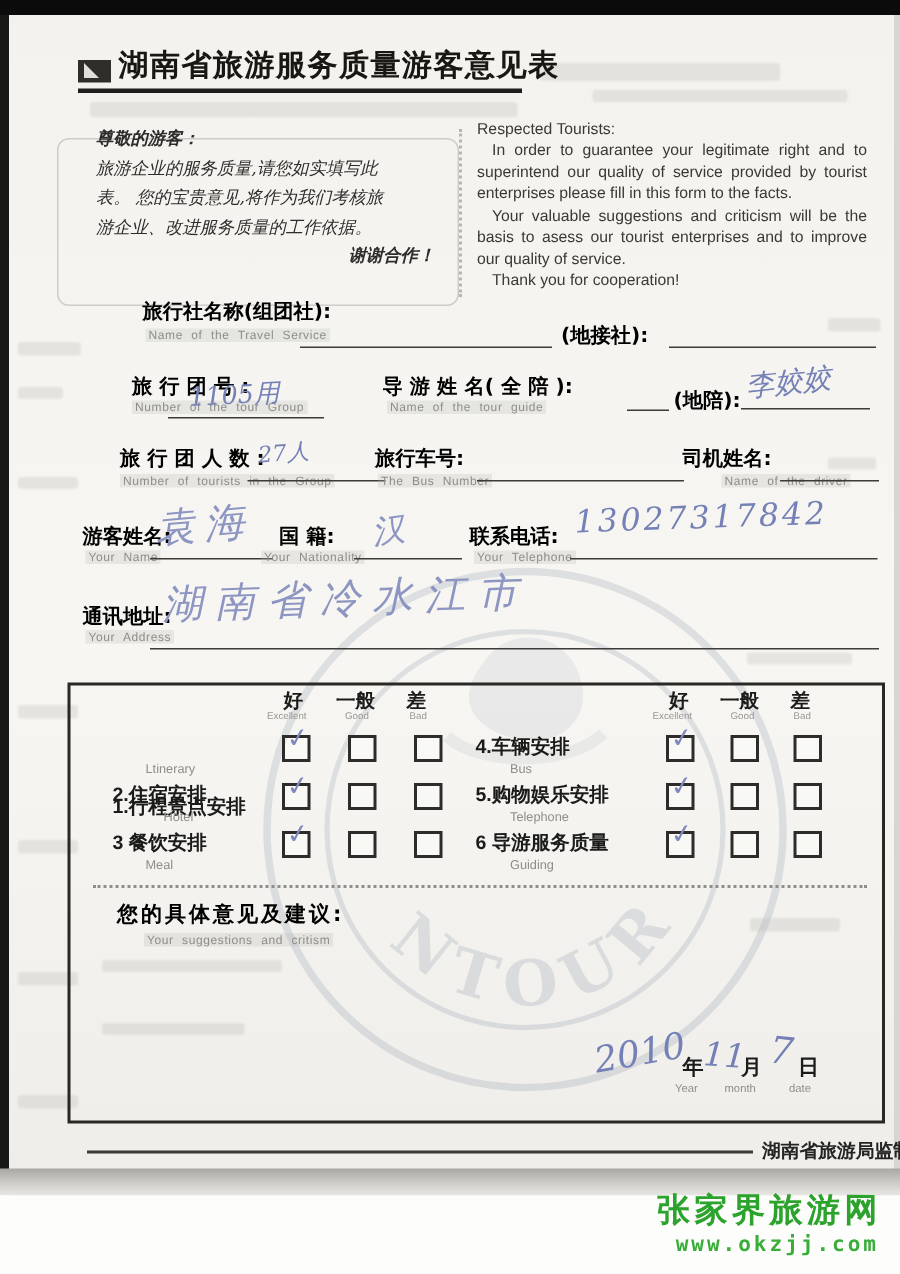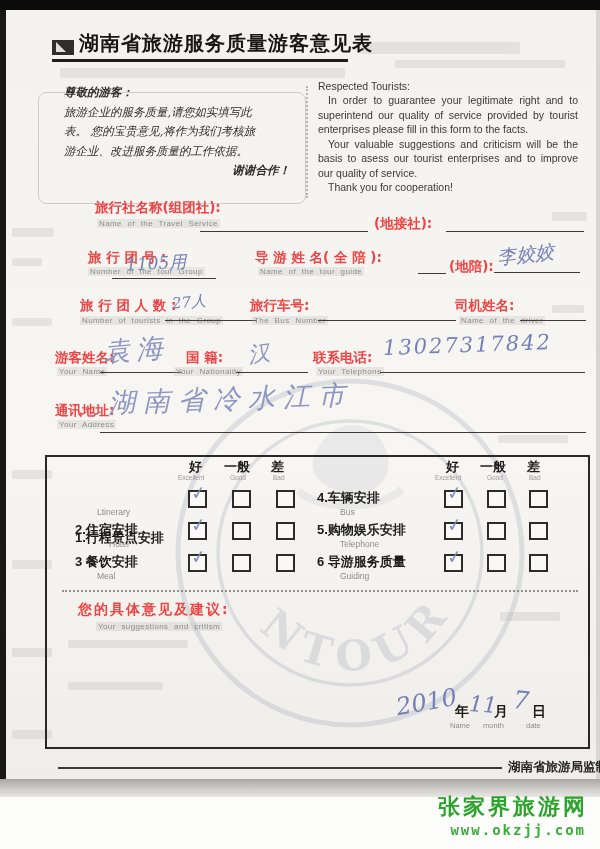--- a/index.html
+++ b/index.html
@@ -31,21 +31,21 @@
   .intro-cn .sal{font-weight:bold;}
   .intro-cn .ind{text-indent:26px;}
   .intro-cn .closing{text-align:right;padding-right:10px;font-weight:bold;}
   .intro-divider{position:absolute;left:306px;top:86px;height:112px;border-left:2px dotted #b8b6b1;}
   .intro-en{position:absolute;left:318px;top:79px;width:260px;font-size:10.5px;color:#3a3936;
          line-height:1.38;text-align:justify;}
   .intro-en p{margin:0;text-indent:10px;}
   .intro-en p.sal{text-indent:0;}
 
   
-  .cnlabel{position:absolute;font-weight:bold;font-size:13.5px;color:#ef4444;white-space:nowrap;
+  .cnlabel{position:absolute;font-weight:bold;font-size:13.5px;color:#000000;white-space:nowrap;
          font-family:"DejaVu Sans",sans-serif;}
   .sub{position:absolute;font-size:8px;color:#8e8d8a;white-space:nowrap;letter-spacing:.4px;
          word-spacing:3px;background:rgba(182,182,180,.25);padding:0 2px;}
   .uline{position:absolute;border-bottom:1.4px solid #3c3b38;height:1px;}
   .hw{position:absolute;color:#7480b6;font-family:"DejaVu Serif",serif;font-style:italic;
          white-space:nowrap;}
   .hw-light{color:#8d96c2;}
 
   
   .main-box{position:absolute;left:45px;top:455px;width:541px;height:290px;border:2.2px solid #292825;}
@@ -152,21 +152,21 @@
   <div class="uline" style="left:494px;top:271px;width:86px;"></div>
 
   <div class="cnlabel" style="left:80px;top:297px;">旅 行 团 人 数 :</div>
   <div class="sub" style="left:80px;top:316px;">Number of tourists in the Group</div>
   <div class="hw" style="left:172px;top:293px;font-size:15px;transform:rotate(-5deg);">27人</div>
   <div class="uline" style="left:165px;top:319px;width:92px;"></div>
   <div class="cnlabel" style="left:250px;top:297px;">旅行车号:</div>
   <div class="sub" style="left:252px;top:316px;">The Bus Number</div>
   <div class="uline" style="left:318px;top:319px;width:138px;"></div>
   <div class="cnlabel" style="left:455px;top:297px;">司机姓名:</div>
-  <div class="sub" style="left:459px;top:316px;">Name of the driver</div>
+  <div class="sub" style="left:481px;top:316px;">Name of the driver</div>
   <div class="uline" style="left:520px;top:319px;width:66px;"></div>
 
   <div class="cnlabel" style="left:55px;top:349px;">游客姓名:</div>
   <div class="sub" style="left:57px;top:367px;">Your Name</div>
   <div class="hw hw-light" style="left:103px;top:332px;font-size:27px;transform:rotate(-5deg);letter-spacing:6px;">袁海</div>
   <div class="uline" style="left:100px;top:371px;width:82px;"></div>
   <div class="cnlabel" style="left:186px;top:349px;">国    籍:</div>
   <div class="sub" style="left:174px;top:367px;">Your Nationality</div>
   <div class="hw hw-light" style="left:248px;top:339px;font-size:22px;transform:rotate(-8deg);">汉</div>
   <div class="uline" style="left:236px;top:371px;width:72px;"></div>
@@ -252,21 +252,21 @@
     <div class="cbx" style="left:214px;top:2px;"></div>
   </div>
 
   <div class="dot-sep"></div>
 
   <div class="cnlabel" style="left:78px;top:601px;font-size:14px;letter-spacing:2px;">您的具体意见及建议:</div>
   <div class="sub" style="left:96px;top:622px;">Your suggestions and critism</div>
 
   <div class="hw" style="left:396px;top:688px;font-size:24px;transform:rotate(-10deg);">2010</div>
   <div class="date-cn" style="left:455px;top:703px;">年</div>
-  <div class="date-en" style="left:450px;top:721px;">Name</div>
+  <div class="date-en" style="left:450px;top:721px;">Year</div>
   <div class="hw" style="left:469px;top:692px;font-size:22px;transform:rotate(4deg);">11</div>
   <div class="date-cn" style="left:494px;top:703px;">月</div>
   <div class="date-en" style="left:483px;top:721px;">month</div>
   <div class="hw" style="left:513px;top:686px;font-size:25px;transform:rotate(6deg);">7</div>
   <div class="date-cn" style="left:532px;top:703px;">日</div>
   <div class="date-en" style="left:526px;top:721px;">date</div>
 
   <div class="frule" style="left:58px;top:767px;width:444px;"></div>
   <div class="supervisor" style="left:508px;top:759px;">湖南省旅游局监制</div>
   <div class="frule" style="left:585px;top:767px;width:9px;"></div>

